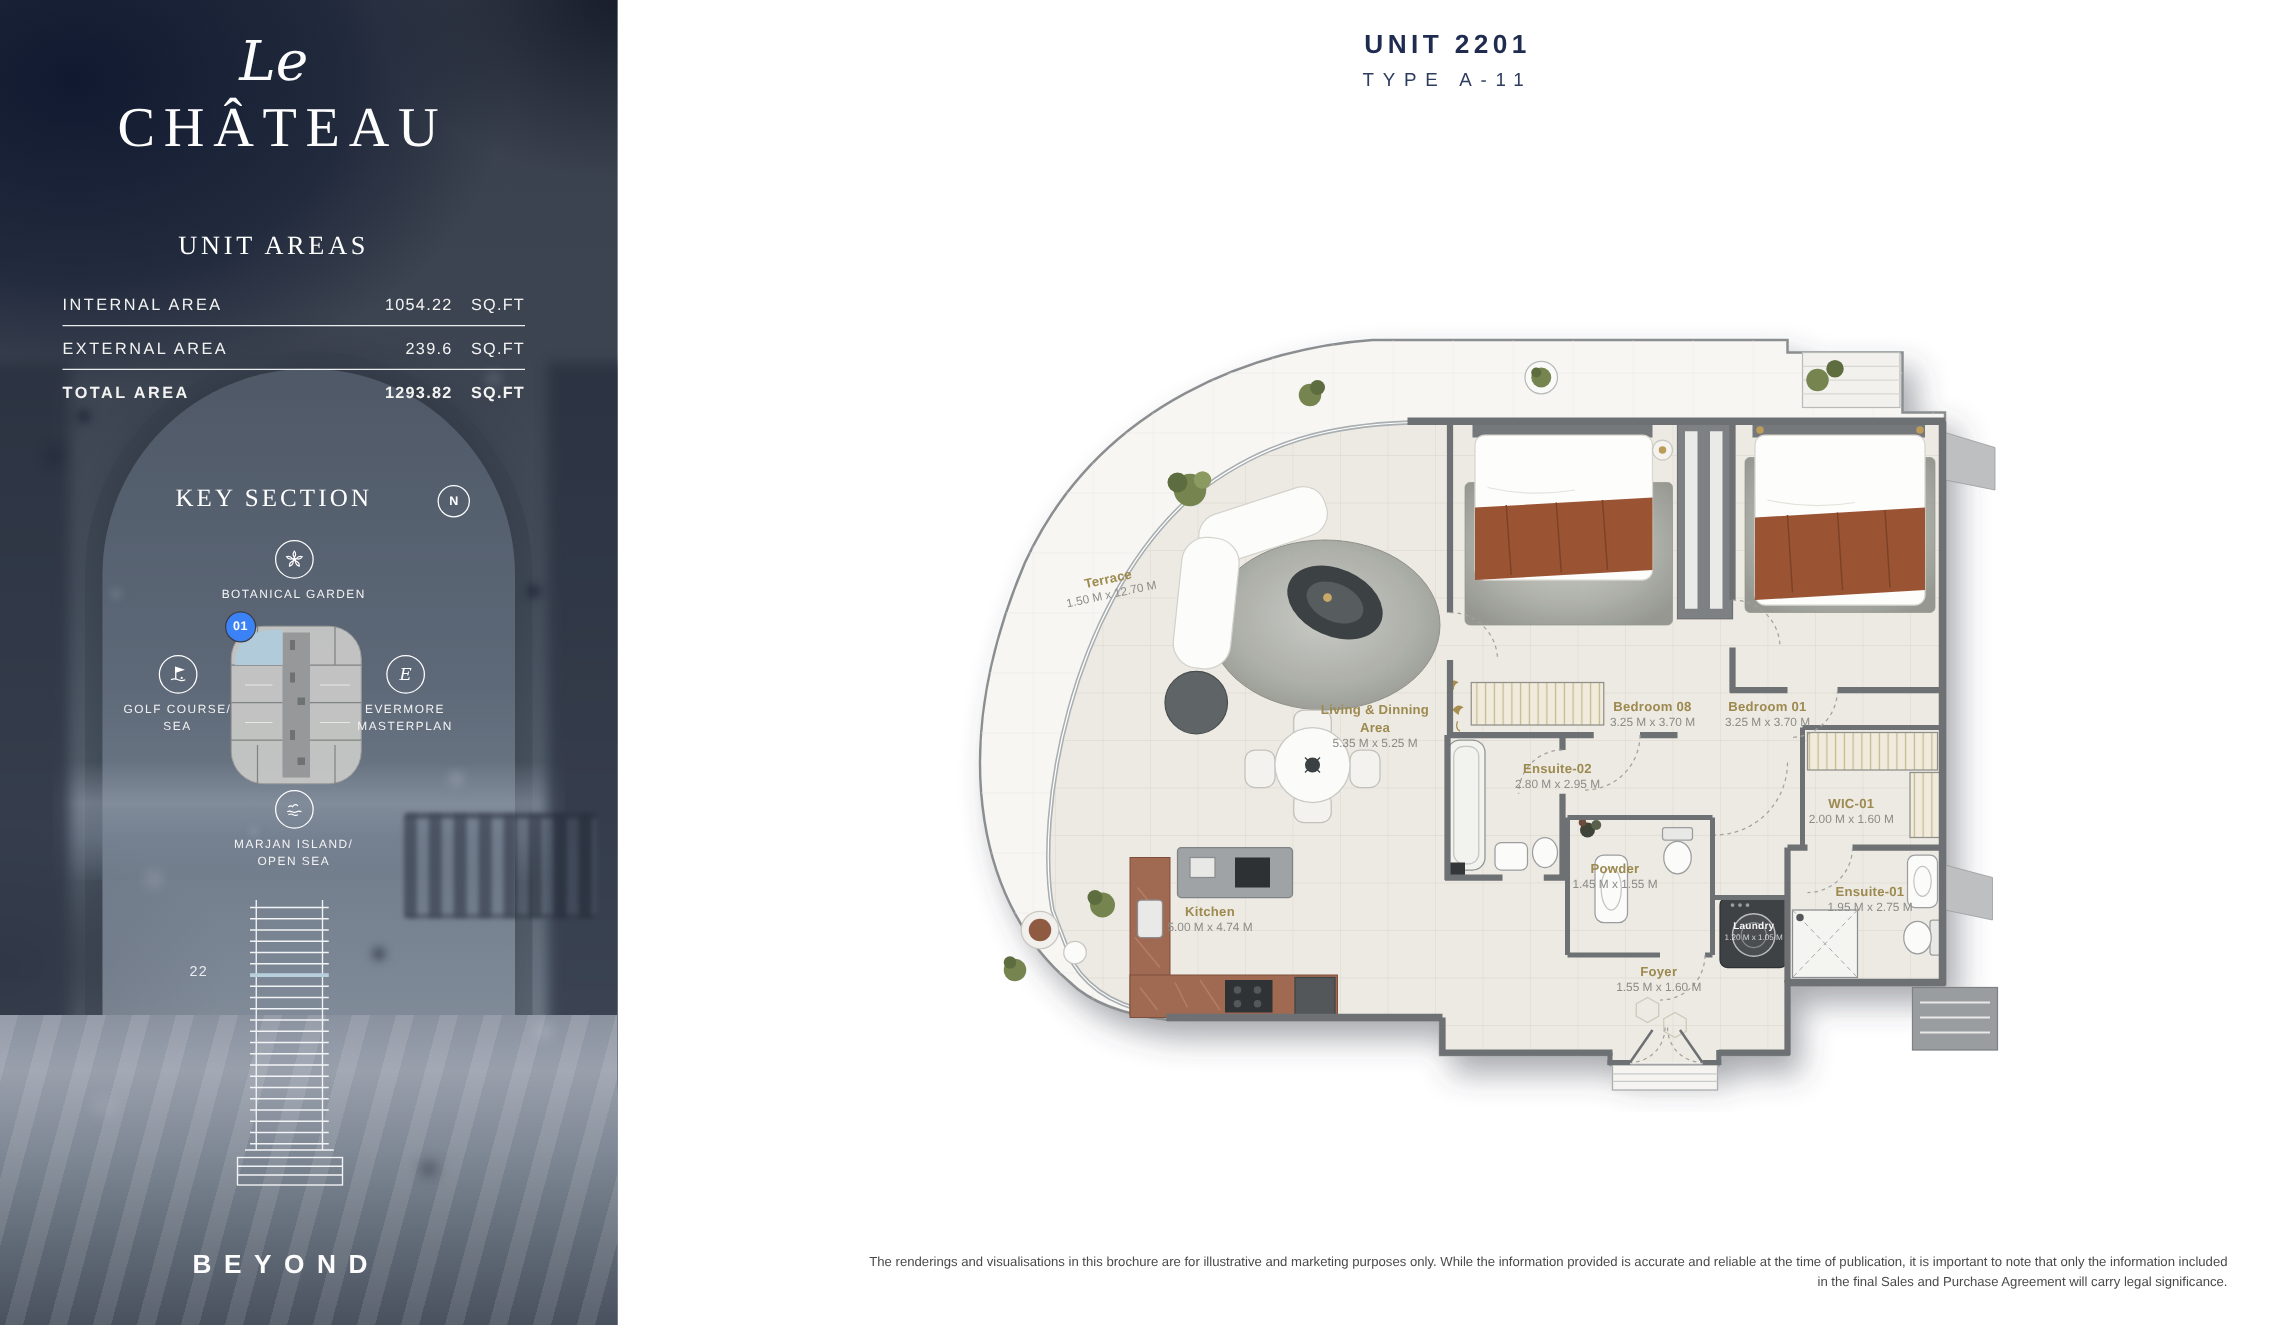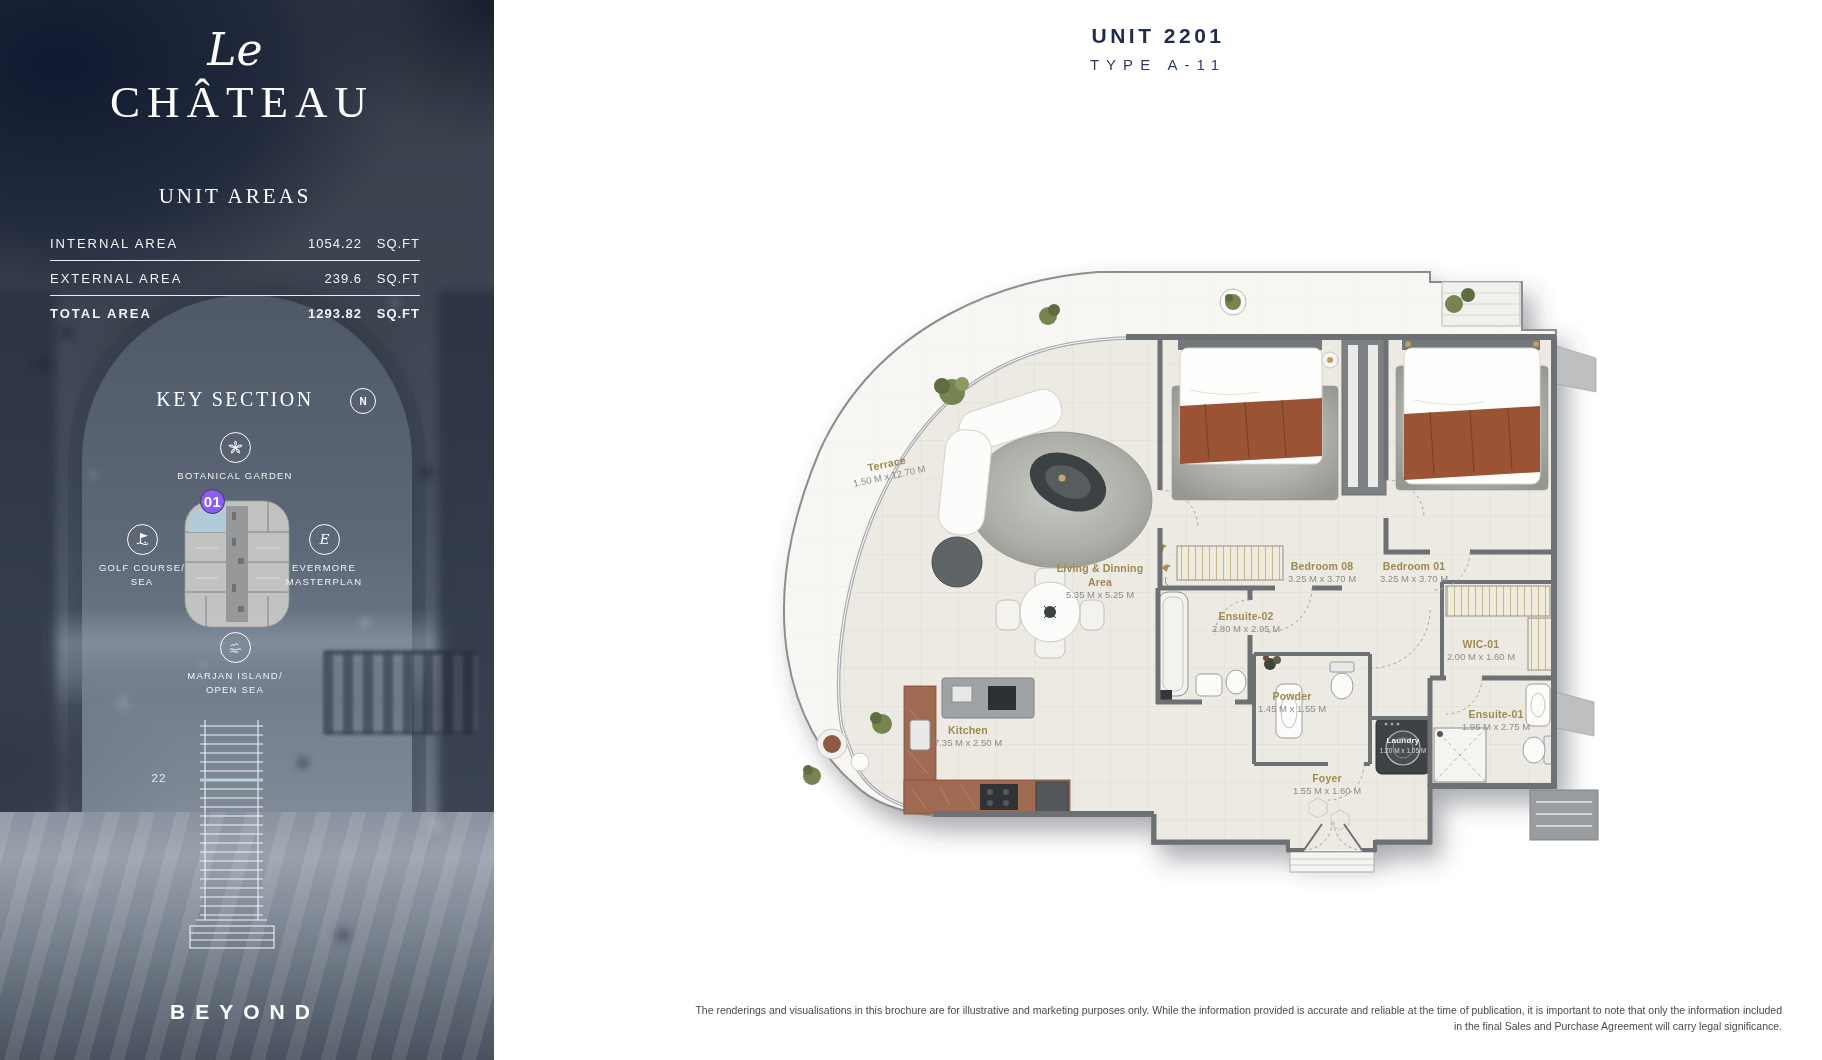--- a/index.html
+++ b/index.html
@@ -33,21 +33,21 @@
       repeating-linear-gradient(105deg, rgba(255,255,255,0.10) 0 14px, rgba(255,255,255,0) 14px 34px),
       linear-gradient(180deg,#8a92a0 0%,#99a0ac 18%,#7e8794 45%,#5f6875 75%,#49515f 100%);}
   .sb-petals{position:absolute;left:0;top:0;width:6px;height:6px;border-radius:50%;
     box-shadow:64px 330px 8px 2px rgba(26,34,52,.8),40px 362px 10px 3px rgba(30,38,56,.7),
       392px 300px 9px 2px rgba(140,148,162,.45),424px 470px 8px 2px rgba(24,32,50,.8),
       90px 472px 7px 1px rgba(150,158,170,.4),362px 620px 9px 2px rgba(210,214,222,.35),
       120px 700px 10px 3px rgba(205,210,220,.3),300px 760px 8px 2px rgba(22,30,46,.6),
       200px 662px 6px 1px rgba(160,168,180,.35),432px 822px 10px 3px rgba(215,220,228,.35),
       80px 882px 12px 4px rgba(200,206,216,.3),340px 932px 10px 3px rgba(24,30,44,.5);}
   .sc{position:absolute;inset:0;z-index:3;color:#fff;}
-  .sc .centered{position:absolute;left:50px;width:370px;text-align:center;}
+  .sc .centered{position:absolute;left:34px;width:370px;text-align:center;}
   .logo-script{top:24px;font:italic 400 44px "DejaVu Serif",serif;color:#fdfdfd;}
   .logo-name{top:76px;font:400 45px "Liberation Serif",serif;letter-spacing:7px;padding-left:7px;color:#fdfdfd;}
   .ua-title{top:184px;font:400 21px "Liberation Serif",serif;letter-spacing:3px;}
   .areas{position:absolute;left:50px;top:226px;width:370px;}
   .arow{display:flex;align-items:baseline;padding:10px 0 9px 0;color:#f3f3f2;}
   .arow .albl{flex:1;text-align:left;font-size:13px;letter-spacing:2px;}
   .arow .aval{width:78px;text-align:right;font-size:13px;letter-spacing:1px;}
   .arow .aunit{width:58px;text-align:right;font-size:13px;letter-spacing:1px;}
   .arow.bline{border-bottom:1px solid rgba(255,255,255,0.9);}
   .arow.total{font-weight:700;}
@@ -57,22 +57,22 @@
     font-size:10px;font-weight:600;display:flex;align-items:center;justify-content:center;letter-spacing:0;}
   .legend{position:absolute;text-align:center;}
   .legend .licon{width:29px;height:29px;border:1.4px solid #fff;border-radius:50%;margin:0 auto 6px auto;
     display:flex;align-items:center;justify-content:center;}
   .legend .ltext{font-size:9.5px;letter-spacing:1.2px;line-height:1.45;white-space:pre-line;color:#f2f2f2;}
   .leg-botanical{left:50px;top:432px;width:370px;}
   .leg-golf{left:82px;top:524px;width:120px;}
   .leg-evermore{left:264px;top:524px;width:120px;}
   .leg-marjan{left:125px;top:632px;width:220px;}
   .plate{position:absolute;left:182px;top:498px;}
-  .badge01{position:absolute;left:200px;top:489px;width:23px;height:23px;border-radius:50%;
-    background:#8b5cf6;border:1.5px solid #3a3f47;color:#fff;font-size:15px;font-weight:700;
+  .badge01{position:absolute;left:180px;top:489px;width:23px;height:23px;border-radius:50%;
+    background:#3b82f6;border:1.5px solid #3a3f47;color:#fff;font-size:10px;font-weight:700;
     display:flex;align-items:center;justify-content:center;letter-spacing:.5px;}
   .tower{position:absolute;left:188px;top:714px;}
   .lvl22{position:absolute;left:142px;top:772px;width:34px;text-align:center;font-size:11.5px;letter-spacing:1px;color:#e9ebee;}
   .beyond{top:1000px;font-size:21px;font-weight:600;letter-spacing:10px;padding-left:10px;color:#fcfcfc;}
 
   
   .hdr{position:absolute;left:494px;top:24px;width:1328px;text-align:center;color:#1f2c50;}
   .hdr .unitno{font-size:21px;font-weight:700;letter-spacing:3.5px;}
   .hdr .big{font-family:"Liberation Serif",serif;font-size:57px;letter-spacing:2px;margin-top:2px;}
   .hdr .type{font-size:15px;letter-spacing:7px;color:#2e3c60;margin-top:8px;}
@@ -463,21 +463,21 @@
     <div class="plabel rot" style="left:158px;top:220px;">
       <div class="pname">Terrace</div>
       <div class="pdims">1.50 M x 12.70 M</div>
     </div>
     <div class="plabel wrap" style="left:370px;top:332px;">
       <div class="pname">Living &amp; Dinning Area</div>
       <div class="pdims">5.35 M x 5.25 M</div>
     </div>
     <div class="plabel" style="left:238px;top:486px;">
       <div class="pname">Kitchen</div>
-      <div class="pdims">7.35 M x 2.50 M</div>
+      <div class="pdims">5.00 M x 4.74 M</div>
     </div>
     <div class="plabel" style="left:592px;top:322px;">
       <div class="pname">Bedroom 08</div>
       <div class="pdims">3.25 M x 3.70 M</div>
     </div>
     <div class="plabel" style="left:684px;top:322px;">
       <div class="pname">Bedroom 01</div>
       <div class="pdims">3.25 M x 3.70 M</div>
     </div>
     <div class="plabel" style="left:479px;top:372px;margin-left:37px;">

